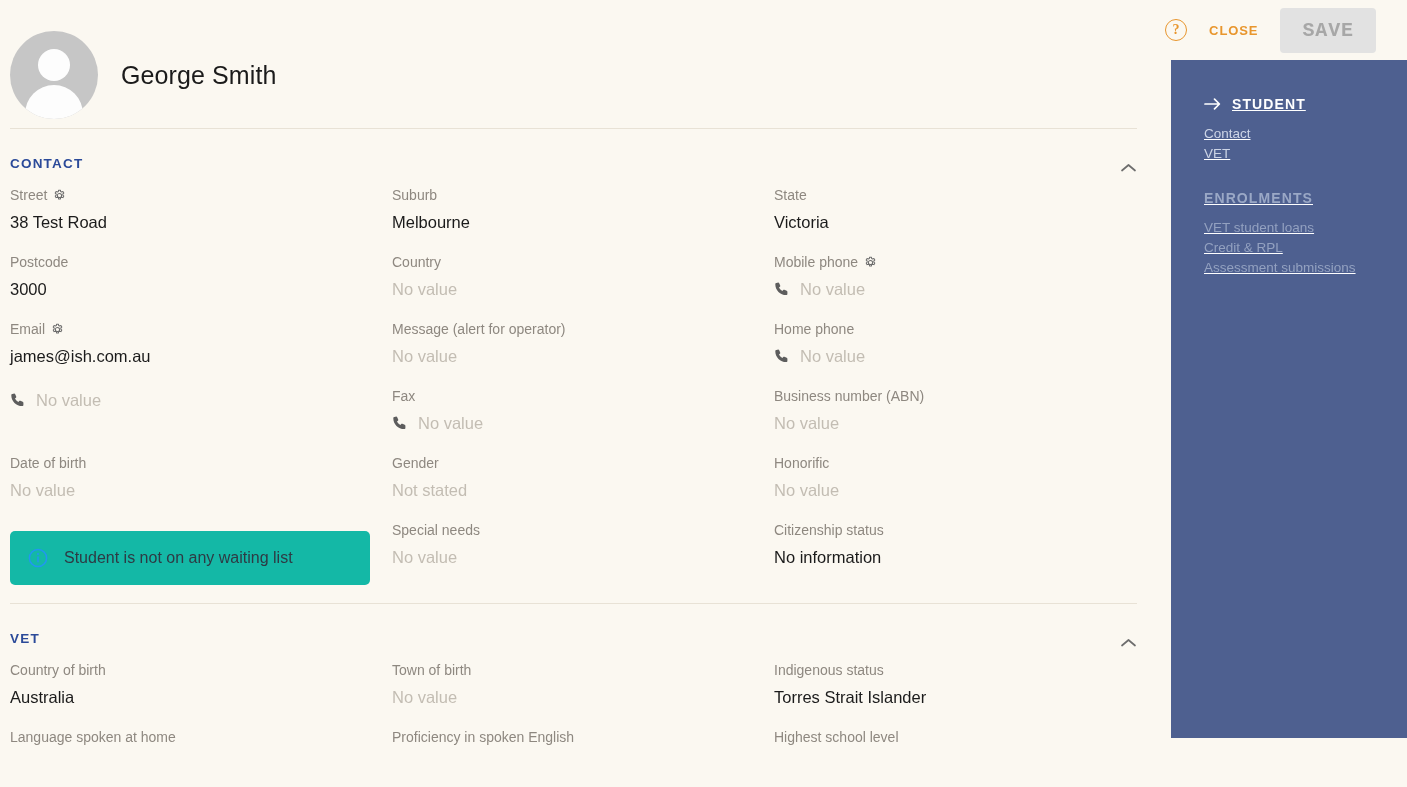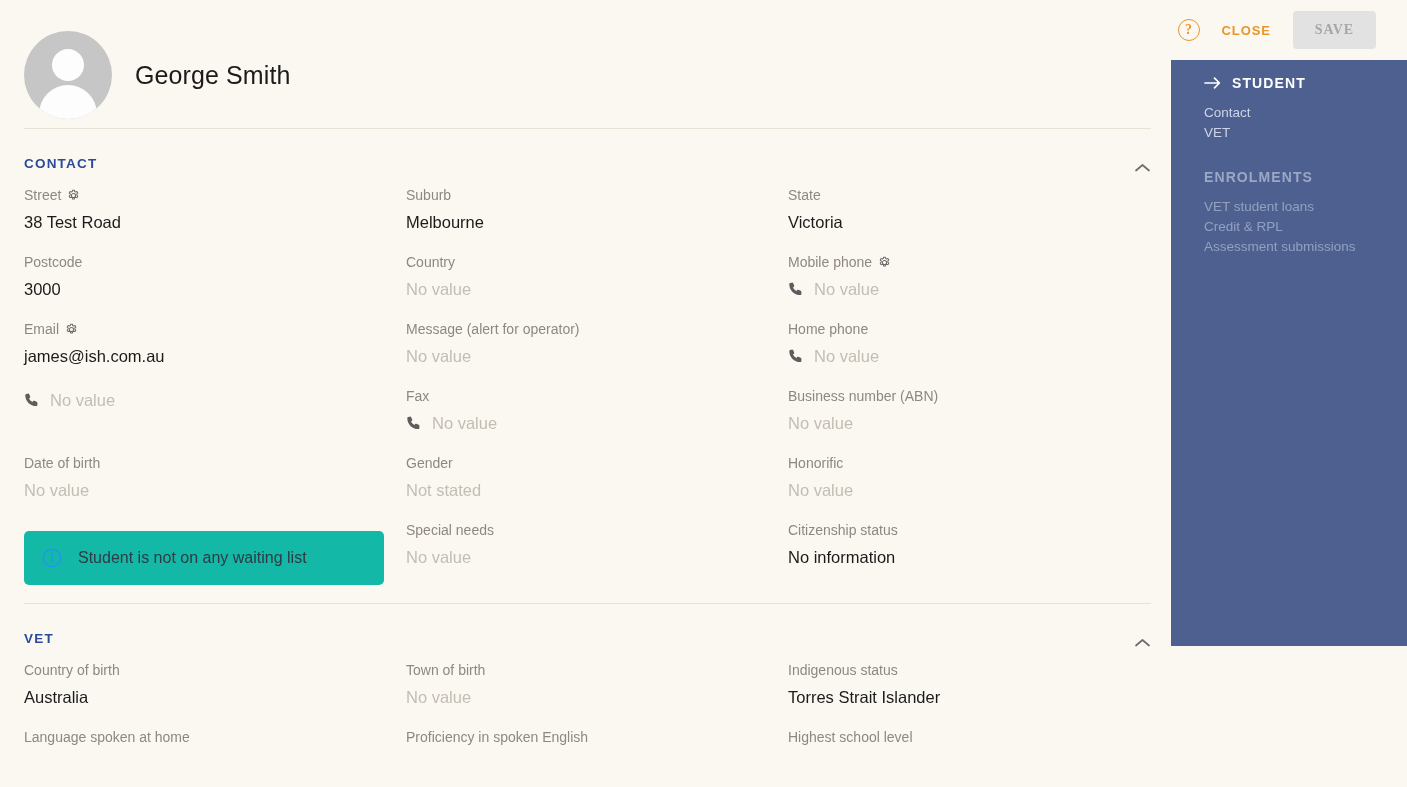--- a/index.html
+++ b/index.html
@@ -29,54 +29,55 @@
     font-family: "Liberation Serif", serif;
   }
   .close-btn {
     color: #e8962e; font-size: 13px; font-weight: 600;
     letter-spacing: 0.9px; cursor: pointer; background: none; border: none;
     font-family: "Liberation Sans", sans-serif;
     padding: 6px 4px;
   }
   .save-btn {
     background: #e2e2e2; color: #a7a7a7;
-    font-size: 14px; font-weight: 600; letter-spacing: 0.9px;
+    font-size: 20px; font-weight: 600; letter-spacing: 0.9px;
     border: none; border-radius: 4px;
     padding: 11px 22px; cursor: default;
-    font-family: Liberation Serif, serif;
+    font-family: Liberation Mono, monospace;
   }
 
   
   .sidebar {
     position: absolute; top: 60px; right: 0;
-    width: 236px; height: 586px;
+    width: 236px; height: 678px;
     background: #4e6090;
-    padding: 15px 0 0 33px;
+    padding: 36px 0 0 33px;
     color: #fff;
+    text-decoration: underline;
   }
   .nav-group { margin-bottom: 26px; }
   .nav-head {
     display: flex; align-items: center; gap: 11px;
     font-size: 14px; font-weight: 700; letter-spacing: 1.1px;
     margin-bottom: 12px; color: #ffffff;
     cursor: pointer;
   }
   .nav-head.dim { color: #9aa8c6; padding-left: 0; }
   .arrow-icon { display: inline-flex; width: 17px; height: 14px; }
   .nav-item {
     font-size: 13.5px; line-height: 20px; color: #ccd4e6;
     margin-bottom: 0px; cursor: pointer;
   }
   .nav-item.faded { color: #93a1c0; }
 
   
   .main {
     position: absolute; top: 0; left: 0;
     width: 1171px; height: 787px;
-    padding: 0 24px;
+    padding: 0 10px;
     overflow: hidden;
     border-radius: 27px;
   }
   .profile {
     display: flex; align-items: center; gap: 23px;
     height: 128px; padding-top: 22px;
   }
   .avatar {
     width: 88px; height: 88px; border-radius: 50%;
     background: #c6c6c6; position: relative; overflow: hidden;

